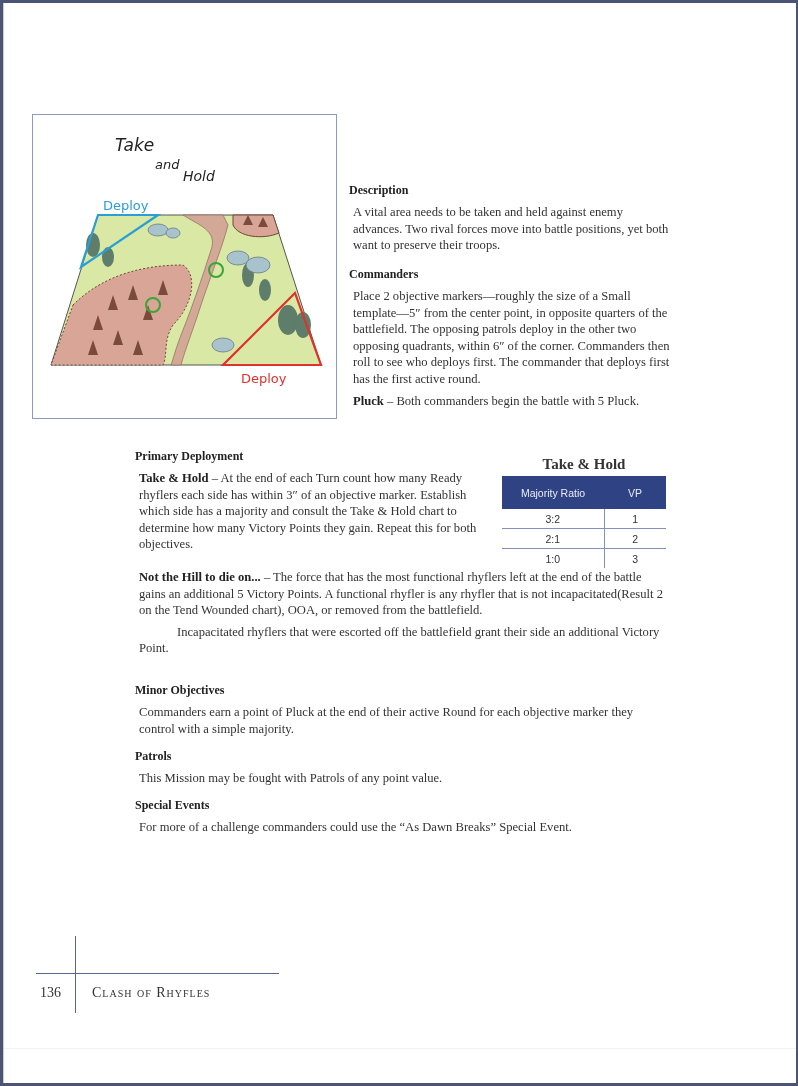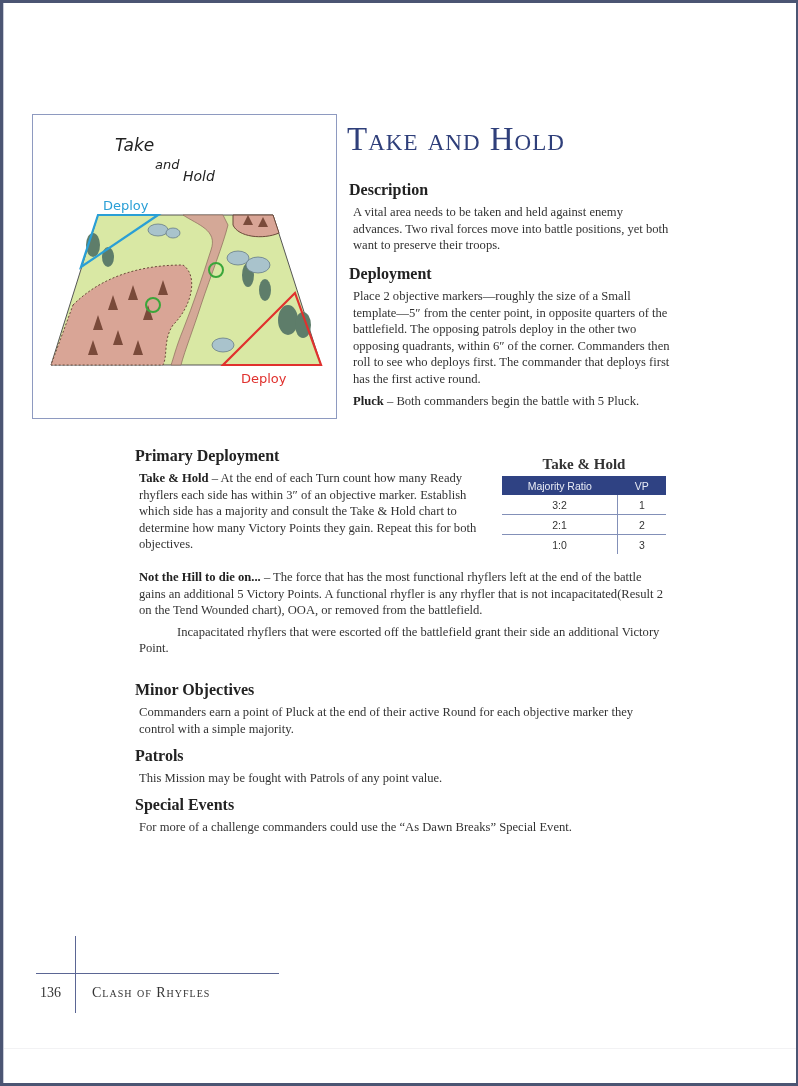--- a/index.html
+++ b/index.html
@@ -19,21 +19,21 @@
   }
   .map-frame svg { display: block; }
   .title {
     position: absolute; left: 343px; top: 116px; margin: 0;
     font-family: "Liberation Serif", serif; font-weight: normal;
     color: #2f3f7a; font-size: 33px; letter-spacing: 1px; font-variant: small-caps;
     line-height: 40px; white-space: nowrap;
   }
   .h2 {
     font-family: "Liberation Serif", serif; font-weight: bold; color: #222;
-    font-size: 16px; margin: 0; line-height: 20px;
+    font-size: 12px; margin: 0; line-height: 20px;
   }
   .p {
     font-family: "Liberation Serif", serif; color: #333; font-size: 12.6px;
     line-height: 16.6px; margin: 4px;
   }
   .p b { color: #222; }
   .block { position: absolute; }
   .desc { left: 345px; top: 177px; width: 330px; }
   .depl { left: 345px; top: 261px; width: 330px; }
   .pluck { margin-top: 5px; }
@@ -42,21 +42,21 @@
   .indent { text-indent: 38px; margin-top: 5px; }
   .minor { left: 131px; top: 677px; width: 540px; }
   .patrols { left: 131px; top: 743px; width: 540px; }
   .special { left: 131px; top: 792px; width: 540px; }
   .table-wrap { position: absolute; left: 498px; top: 451px; width: 164px; }
   .table-title {
     text-align: center; font-family: "Liberation Serif", serif; font-weight: bold;
     font-size: 15px; color: #333; line-height: 20px; margin-bottom: 2px;
   }
   table { border-collapse: collapse; width: 100%; font-family: "Liberation Sans", sans-serif; font-size: 10.5px; color: #333; }
-  th { background: #2f4283; color: #e8ebf5; font-weight: normal; height: 19px; padding: 0; }
+  th { background: #2f4283; color: #e8ebf5; font-weight: normal; height: 19px; padding: 7px; }
   td { text-align: center; height: 19px; padding: 0; border-top: 1px solid #8390b8; }
   tr:first-child td { border-top: none; }
   td.vp, th.vp { width: 48px; }
   td.vp { border-left: 1px solid #8390b8; }
   .footer-vline { position: absolute; left: 71px; top: 933px; width: 1px; height: 77px; background: #5b6694; }
   .footer-hline { position: absolute; left: 32px; top: 970px; width: 243px; height: 1px; background: #5b6694; }
   .page-num { position: absolute; left: 36px; top: 982px; font-family: "Liberation Serif", serif; font-size: 14px; color: #333; }
   .book-title { position: absolute; left: 88px; top: 982px; font-family: "Liberation Serif", serif; font-size: 14px; color: #333; font-variant: small-caps; letter-spacing: 1px; }
 </style>
 </head>
@@ -111,29 +111,28 @@
       <circle cx="183" cy="155" r="7" fill="none" stroke="#3aa63a" stroke-width="2"></circle>
 
       <polygon points="65,100 125,100 48,152" fill="none" stroke="#2a9fd6" stroke-width="2.2"></polygon>
       <text x="70" y="95" font-family="DejaVu Sans, sans-serif" font-size="13" fill="#2a9fd6">Deploy</text>
 
       <polygon points="262,178 288,250 190,250" fill="none" stroke="#e0312e" stroke-width="2.2"></polygon>
       <text x="208" y="268" font-family="DejaVu Sans, sans-serif" font-size="13" fill="#e0312e">Deploy</text>
     </svg>
   </div>
 
-  <h1 class="title">Take and Hold</h1>
 
   <div class="block desc">
     <h2 class="h2">Description</h2>
     <p class="p">A vital area needs to be taken and held against enemy advances. Two rival forces move into battle positions, yet both want to preserve their troops.</p>
   </div>
 
   <div class="block depl">
-    <h2 class="h2">Deployment</h2>
+    <h2 class="h2">Commanders</h2>
     <p class="p">Place 2 objective markers—roughly the size of a Small template—5″ from the center point, in opposite quarters of the battlefield. The opposing patrols deploy in the other two opposing quadrants, within 6″ of the corner. Commanders then roll to see who deploys first. The commander that deploys first has the first active round.</p>
     <p class="p pluck"><b>Pluck</b><span> – Both commanders begin the battle with 5 Pluck.</span></p>
   </div>
 
   <div class="block prim">
     <h2 class="h2">Primary Deployment</h2>
     <p class="p"><b>Take &amp; Hold</b><span> – At the end of each Turn count how many Ready rhyflers each side has within 3″ of an objective marker. Establish which side has a majority and consult the Take &amp; Hold chart to determine how many Victory Points they gain. Repeat this for both objectives.</span></p>
   </div>
 
   <div class="table-wrap">

